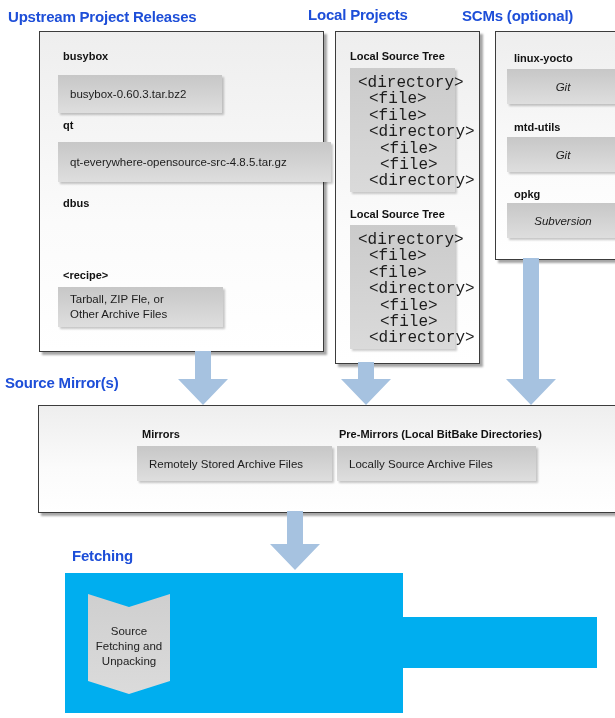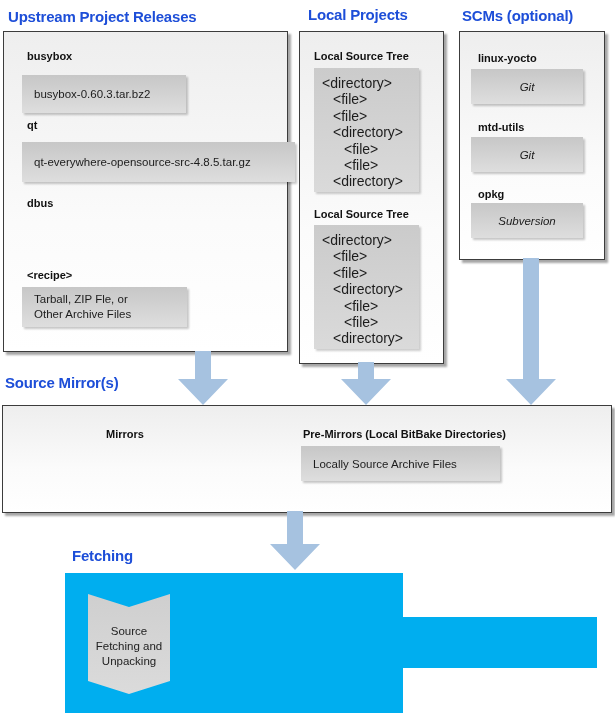--- a/index.html
+++ b/index.html
@@ -8,38 +8,39 @@
     background:#ffffff; font-family:"Liberation Sans", sans-serif; color:#000;
   }
   .h1 {
     position:absolute; font-size:15px; font-weight:bold; color:#1d4ed8;
     white-space:nowrap; letter-spacing:-0.2px;
   }
   .panel {
     position:absolute; border:1px solid #3c3c3c;
     background:linear-gradient(180deg,#eeeeee 0%,#fbfbfb 60%,#ffffff 100%);
     box-shadow:2.5px 2.5px 2px rgba(0,0,0,0.35);
+    margin-left:36px;
   }
   .lbl {
     position:absolute; font-size:11px; font-weight:bold; color:#111;
     white-space:nowrap;
   }
   .item {
     position:absolute; background:linear-gradient(180deg,#c7c7c7,#dedede);
     box-shadow:1.5px 1.5px 2px rgba(0,0,0,0.22);
     font-size:11.5px; color:#1c1c1c; display:flex; align-items:center;
   }
   .item.pad { padding-left:12px; }
   .item.center { justify-content:center;font-style:italic; }
   .multiline { white-space:pre-line; line-height:15px; }
   .tree {
     position:absolute; background:linear-gradient(180deg,#cbcbcb,#dadada);
     box-shadow:1.5px 1.5px 2px rgba(0,0,0,0.2);
-    font-size:14px; line-height:16.4px; color:#1c1c1c;
-    padding:7px 0 0 8px; box-sizing:border-box;
+    font-size:16px; line-height:16.4px; color:#1c1c1c;
+    padding:7px 0 0 8px; box-sizing:border-box;font-family:Liberation Mono, monospace;
   }
   .tree .i0 { padding-left:0; }
   .tree .i1 { padding-left:11px; }
   .tree .i2 { padding-left:22px; }
   .arrow {
     position:absolute; width:50px; background:#a6c2e0;
     clip-path:polygon(34% 0,66% 0,66% calc(100% - 26px),100% calc(100% - 26px),50% 100%,0 calc(100% - 26px),34% calc(100% - 26px));
   }
   .bb-main  { position:absolute; left:65px; top:573px; width:338px; height:140px; background:#00aeef; }
   .bb-strip { position:absolute; left:403px; top:617px; width:194px; height:51px; background:#00aeef; }
@@ -115,20 +116,23 @@
     </div>
   </div>
 
   <div class="arrow" style="left:178px;top:351px;height:54px"></div>
   <div class="arrow" style="left:341px;top:362px;height:43px"></div>
   <div class="arrow" style="left:506px;top:258px;height:147px"></div>
 
   <div class="h1" style="left:5px;top:374px">Source Mirror(s)</div>
   <div class="panel" style="left:2px;top:405px;width:608px;height:106px">
     <div class="lbl" style="left:103px;top:22px">Mirrors</div>
+    <div class="item pad" style="left:98px;top:40px;width:183px;height:35px">
+      <span>Remotely Stored Archive Files</span>
+    </div>
     <div class="lbl" style="left:300px;top:22px">Pre-Mirrors (Local BitBake Directories)</div>
     <div class="item pad" style="left:298px;top:40px;width:187px;height:35px">
       <span>Locally Source Archive Files</span>
     </div>
   </div>
 
   <div class="arrow" style="left:270px;top:511px;height:59px"></div>
 
   <div class="h1" style="left:72px;top:547px">Fetching</div>
   <div class="bb-main"></div>

